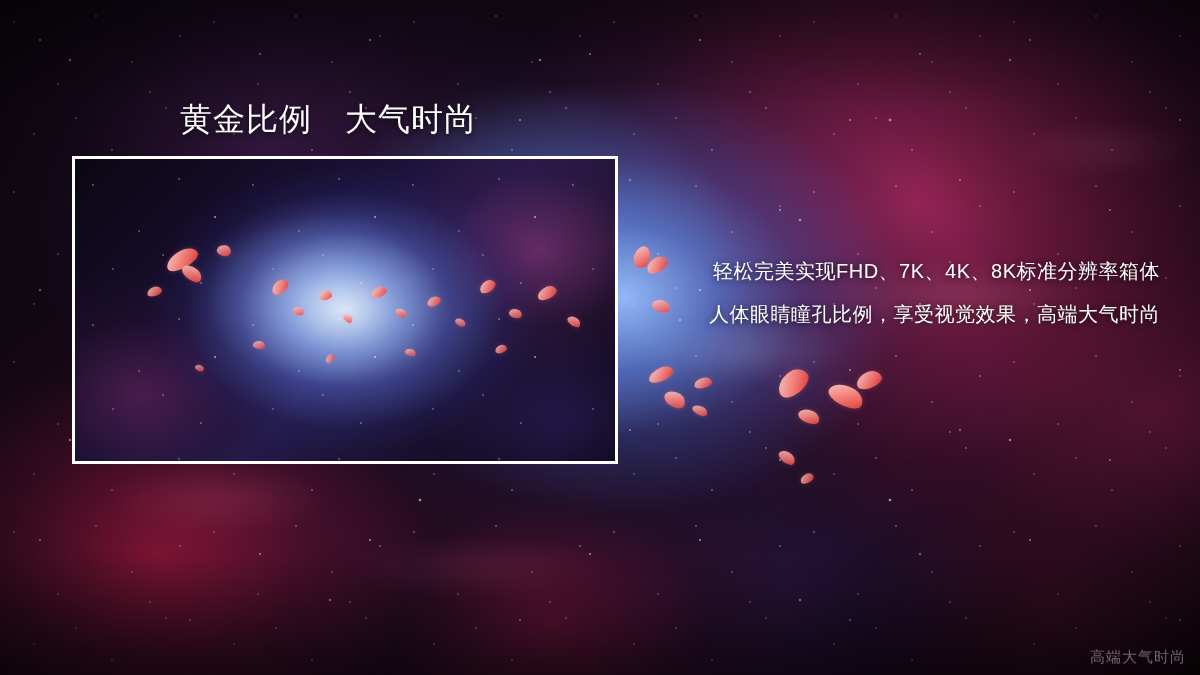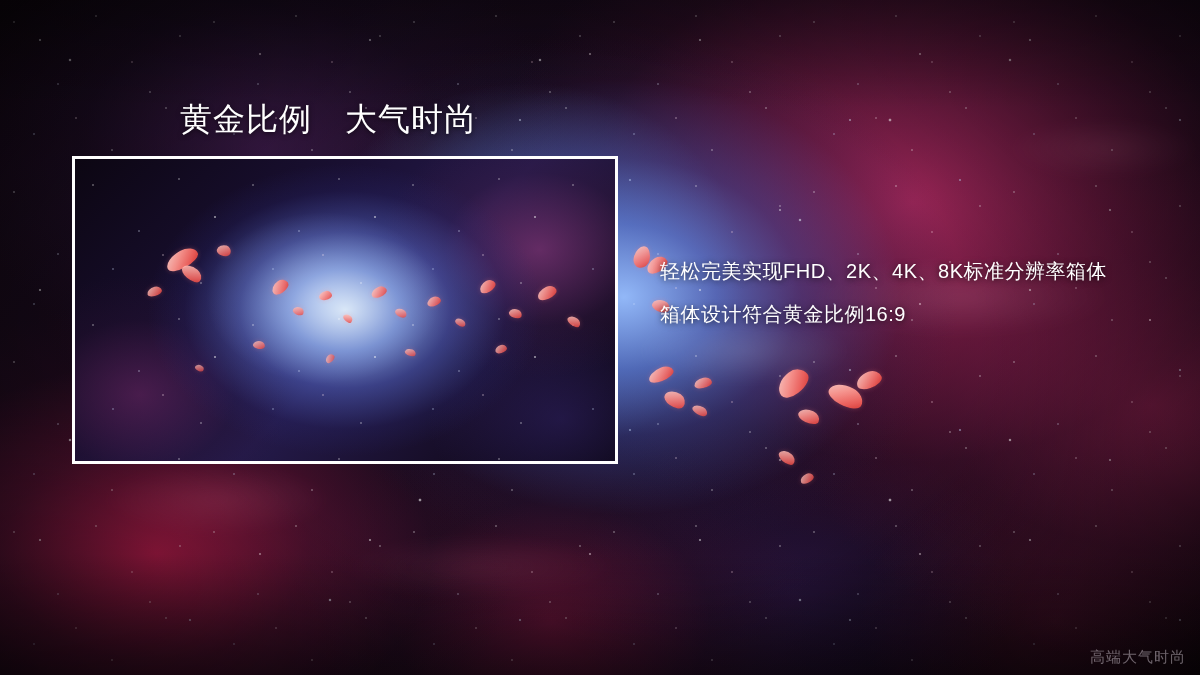--- a/index.html
+++ b/index.html
@@ -7,20 +7,21 @@
     padding: 0;
     background: #000;
   }
   #slide {
     position: relative;
     width: 1200px;
     height: 675px;
     overflow: hidden;
     background: #0a0408;
     font-family: "Liberation Sans", "DejaVu Sans", sans-serif;
+    text-align: right;
   }
 
   
   .bg-layer {
     position: absolute;
     inset: 0;
     pointer-events: none;
   }
   #bg-base {
     background:
@@ -227,19 +228,19 @@
           <div class="petal" style="left: 330px; top: 190px; width: 11px; height: 7px; opacity: 0.78; transform: rotate(22deg);"></div>
           <div class="petal" style="left: 420px; top: 186px; width: 12px; height: 8px; opacity: 0.8; transform: rotate(-16deg);"></div>
           <div class="petal" style="left: 120px; top: 206px; width: 9px; height: 6px; opacity: 0.72; transform: rotate(28deg);"></div>
         </div>
     </div>
   </div>
 
   <div id="title">黄金比例　大气时尚</div>
 
   <div id="body-text">
-    <div class="body-line">轻松完美实现FHD、2K、4K、8K标准分辨率箱体</div>
-    <div class="body-line">箱体设计符合黄金比例16:9</div>
+    <div class="body-line">轻松完美实现FHD、7K、4K、8K标准分辨率箱体</div>
+    <div class="body-line">人体眼睛瞳孔比例，享受视觉效果，高端大气时尚</div>
   </div>
 
   <div id="watermark">高端大气时尚</div>
 
 </div>
 
 </body></html>

